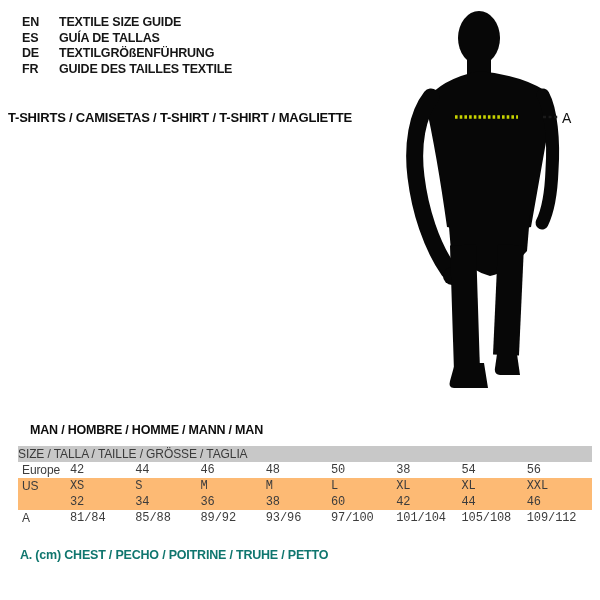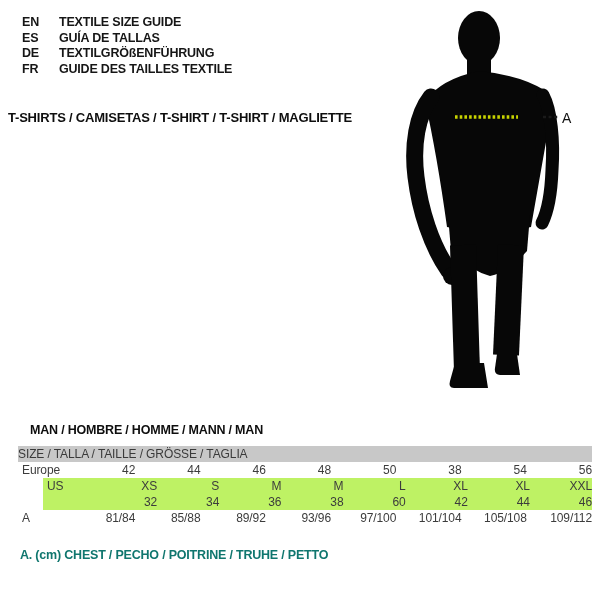--- a/index.html
+++ b/index.html
@@ -31,23 +31,23 @@
   }
   .size-table {
     position: absolute; left: 18px; top: 446px; width: 574px;
     font-size: 12px; color: #3c3c3c; letter-spacing: -0.1px;
   }
   .t-header {
     height: 16px; background: #c8c8c8;
     display: flex; align-items: center; color: #3a3a3a;
   }
   .t-row { display: flex; height: 16px; align-items: center; }
-  .t-row.shaded { background: #bef264; margin-left: 25px; }
+  .t-row.shaded { background: #fdba74; }
   .t-label { width: 52px; padding-left: 4px; }
-  .t-cell { flex: 1; text-align: right; }
+  .t-cell { flex: 1; text-align: left; font-family: Liberation Mono, monospace; }
   .footnote {
     position: absolute; left: 20px; top: 548px;
     font-size: 12.5px; font-weight: bold; letter-spacing: -0.2px; color: #0f766e;
   }
 </style>
 </head>
 <body>
 
 <div class="lang-list" id="lang-list">
     <div class="lang-row">

